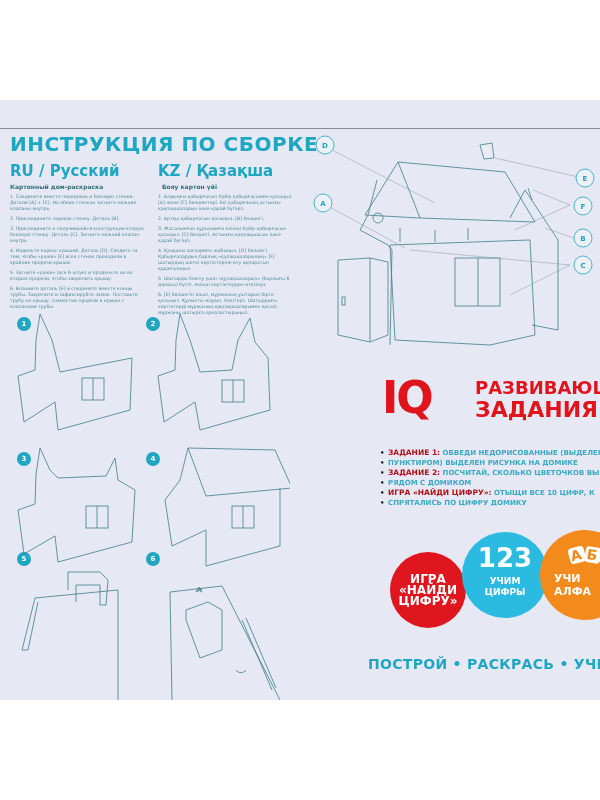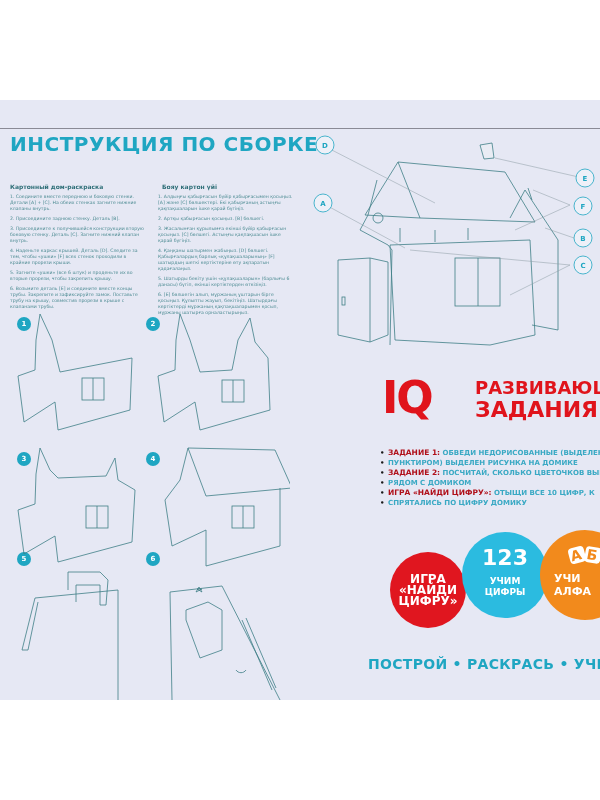--- a/index.html
+++ b/index.html
@@ -27,30 +27,32 @@
   .slogan { position:absolute; left:368px; top:556px; font-size:14px; font-weight:bold; color:#1fa6c2; white-space:nowrap; letter-spacing:0.3px; }
 </style>
 </head>
 <body>
 
 <div class="sheet">
   <div class="topline"></div>
 
   <div class="title">ИНСТРУКЦИЯ ПО СБОРКЕ</div>
 
+  <div class="lang" style="left:10px;">RU / Русский</div>
   <div class="sub" style="left:10px;">Картонный дом-раскраска</div>
   <ul class="steps" style="left:10px;">
     <li>1. Соедините вместе переднюю и боковую стенки. Детали [A] + [C]. На обеих стенках загните нижние клапаны внутрь.</li>
     <li>2. Присоедините заднюю стенку. Деталь [B].</li>
     <li>3. Присоедините к получившейся конструкции вторую боковую стенку. Деталь [C]. Загните нижний клапан внутрь.</li>
     <li>4. Наденьте каркас крышей. Деталь [D]. Следите за тем, чтобы «ушки» [F] всех стенок проходили в крайние прорези крыши.</li>
     <li>5. Загните «ушки» (все 6 штук) и проденьте их во вторые прорези, чтобы закрепить крышу.</li>
     <li>6. Возьмите деталь [E] и соедините вместе концы трубы. Закрепите и зафиксируйте замок. Поставьте трубу на крышу, совместив прорези в крыше с клапанами трубы.</li>
   </ul>
 
+  <div class="lang" style="left:158px;">KZ / Қазақша</div>
   <div class="sub" style="left:162px;">Бояу картон үйі</div>
   <ul class="steps" style="left:158px;">
     <li>1. Алдыңғы қабырғасын бүйір қабырғасымен қосыңыз. [A] және [C] бөлшектері. Екі қабырғаның астыңғы қақпақшаларын ішке қарай бүгіңіз.</li>
     <li>2. Артқы қабырғасын қосыңыз. [B] бөлшегі.</li>
     <li>3. Жасалынған құрылымға екінші бүйір қабырғасын қосыңыз. [C] бөлшегі. Астыңғы қақпақшасын ішке қарай бүгіңіз.</li>
     <li>4. Қаңқаны шатырмен жабыңыз. [D] бөлшегі. Қабырғалардың барлық «құлақшаларының» [F] шатырдың шеткі кертіктеріне өту ақпаратын қадағалаңыз.</li>
     <li>5. Шатырды бекіту үшін «құлақшаларын» (барлығы 6 данасы) бүгіп, екінші кертіктерден өткізіңіз.</li>
     <li>6. [E] бөлшегін алып, мұржаның ұштарын бірге қосыңыз. Құлыпты жауып, бекітіңіз. Шатырдағы кертіктерді мұржаның қақпақшаларымен қосып, мұржаны шатырға орналастырыңыз.</li>
   </ul>
 
@@ -154,21 +156,21 @@
   </ul>
 
   <div class="circle c1">
     <div style="margin-top:22px; font-size:12px; line-height:11px;">
       <div>ИГРА</div>
       <div>«НАЙДИ</div>
       <div>ЦИФРУ»</div>
     </div>
   </div>
   <div class="circle c2">
-    <div style="margin-top:12px; font-size:22px; line-height:28px; font-family:'DejaVu Sans', sans-serif;">123</div>
+    <div style="margin-top:12px; font-size:26px; line-height:28px; font-family:'DejaVu Sans', sans-serif;">123</div>
     <div style="font-size:9px; line-height:11px; margin-top:4px;">
       <div>УЧИМ</div>
       <div>ЦИФРЫ</div>
     </div>
   </div>
   <div class="circle c3">
     <div style="margin-top:12px; font-size:14px; line-height:26px; letter-spacing:2px;">
       <span style="display:inline-block; background:#fff; color:#f28a1c; border-radius:4px; width:16px; line-height:16px; transform:rotate(-15deg);">А</span><span style="display:inline-block; background:#fff; color:#f28a1c; border-radius:4px; width:16px; line-height:16px; transform:rotate(10deg);">Б</span>
     </div>
     <div style="font-size:11px; line-height:13px; margin-top:4px; text-align:left; padding-left:14px;">

